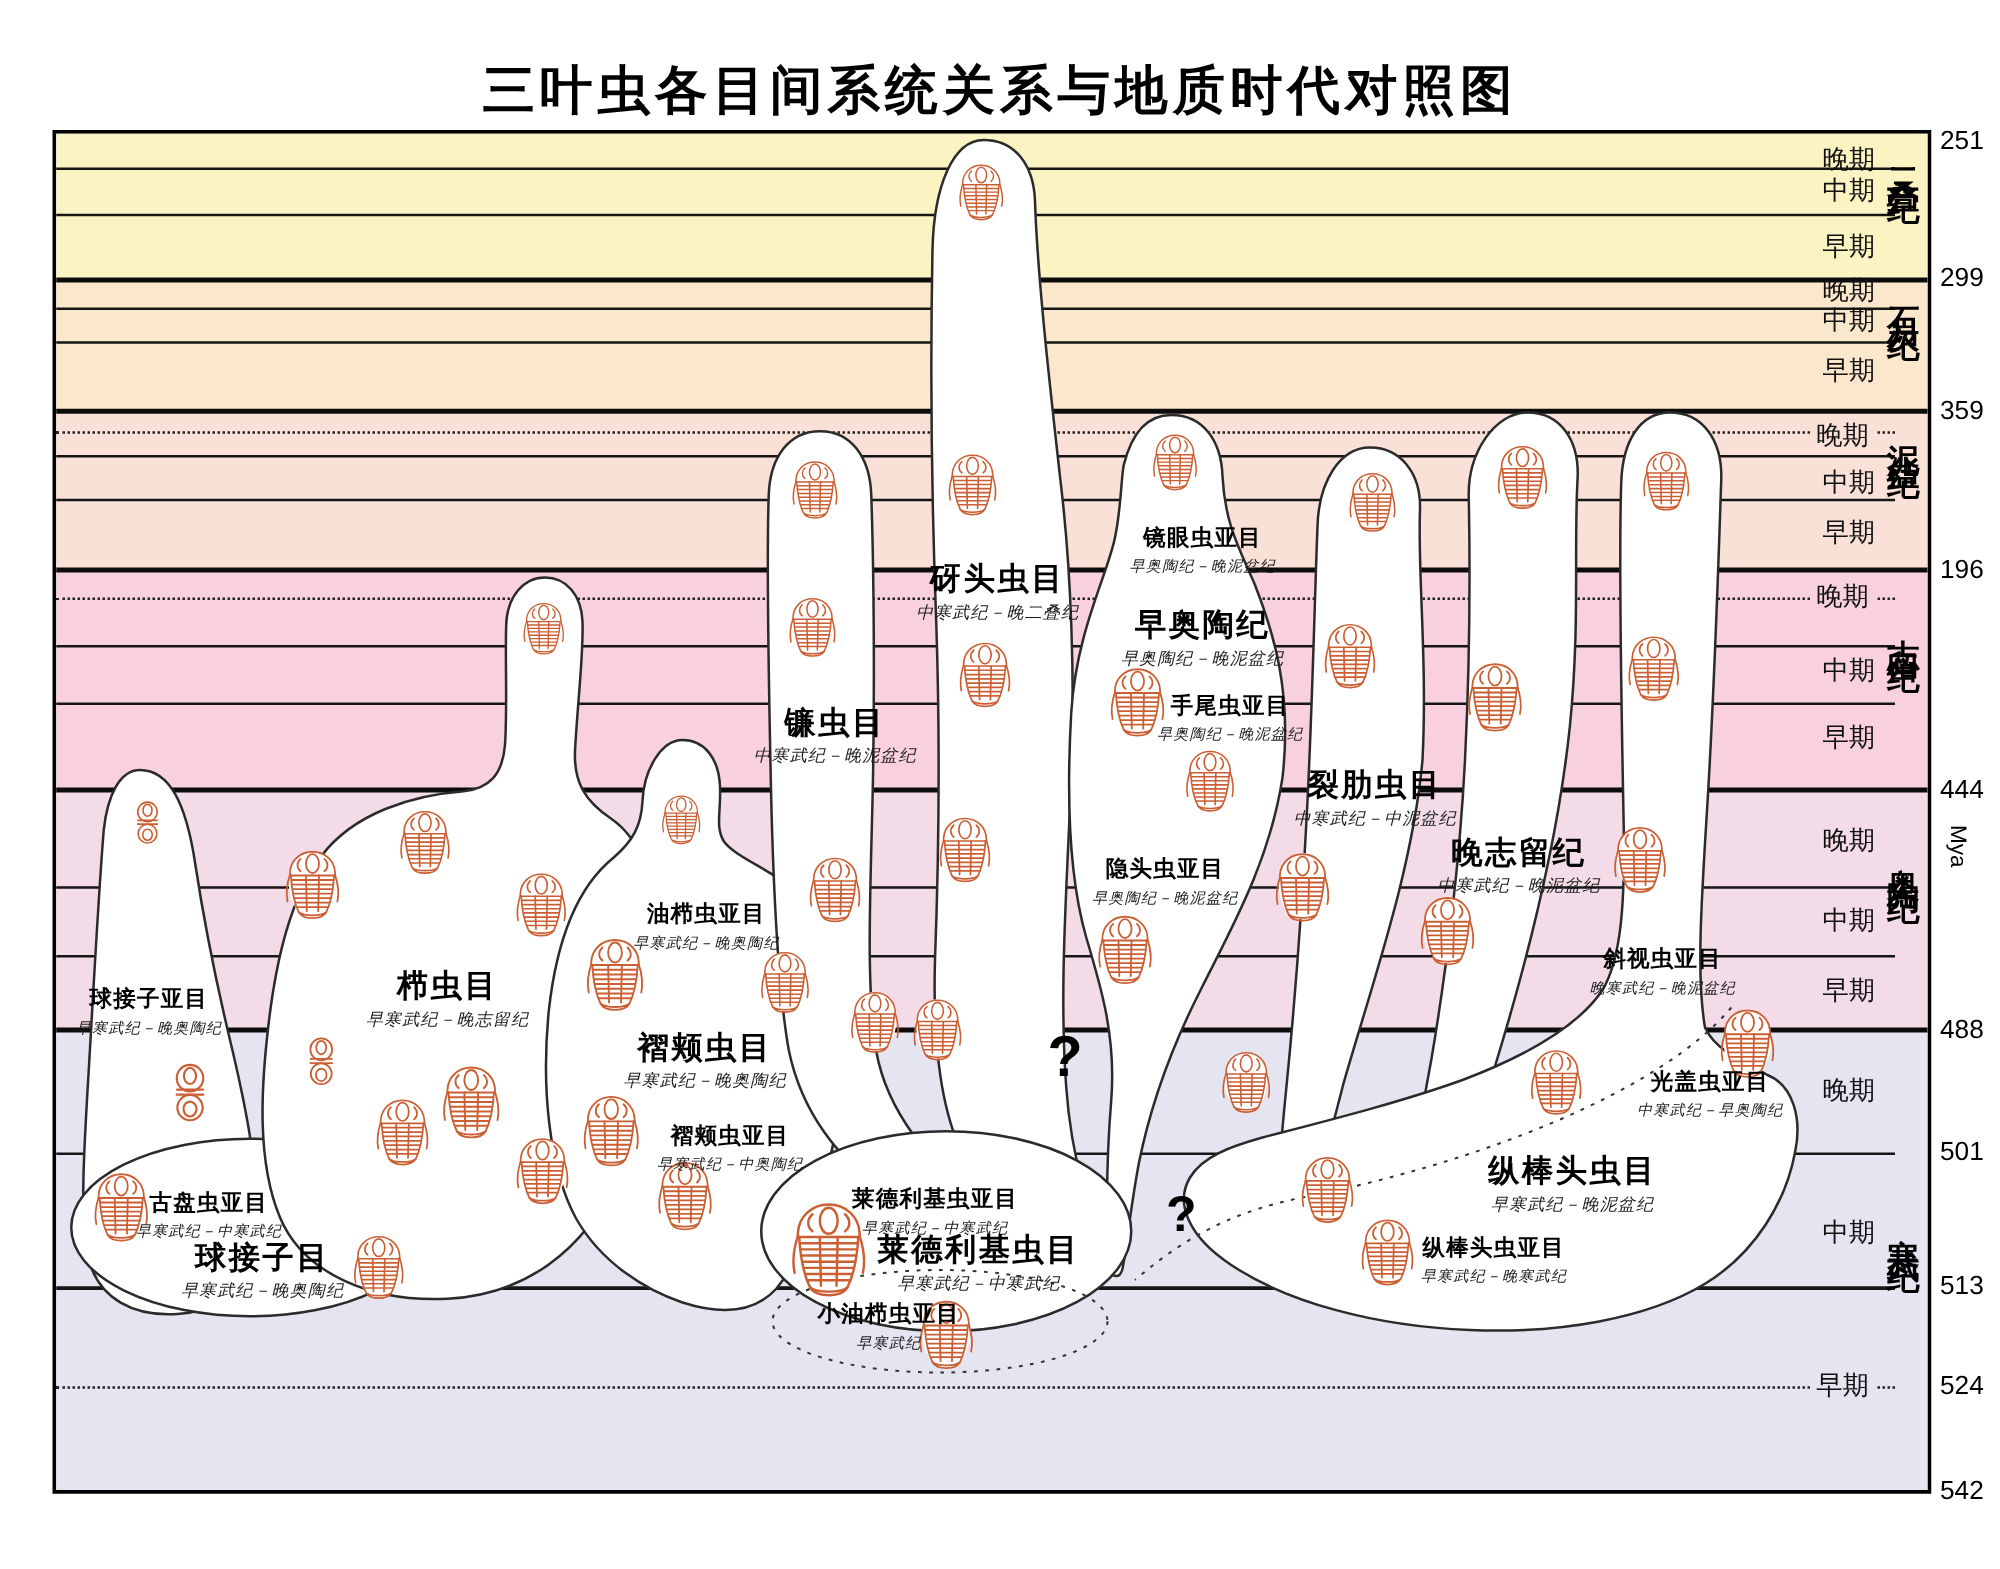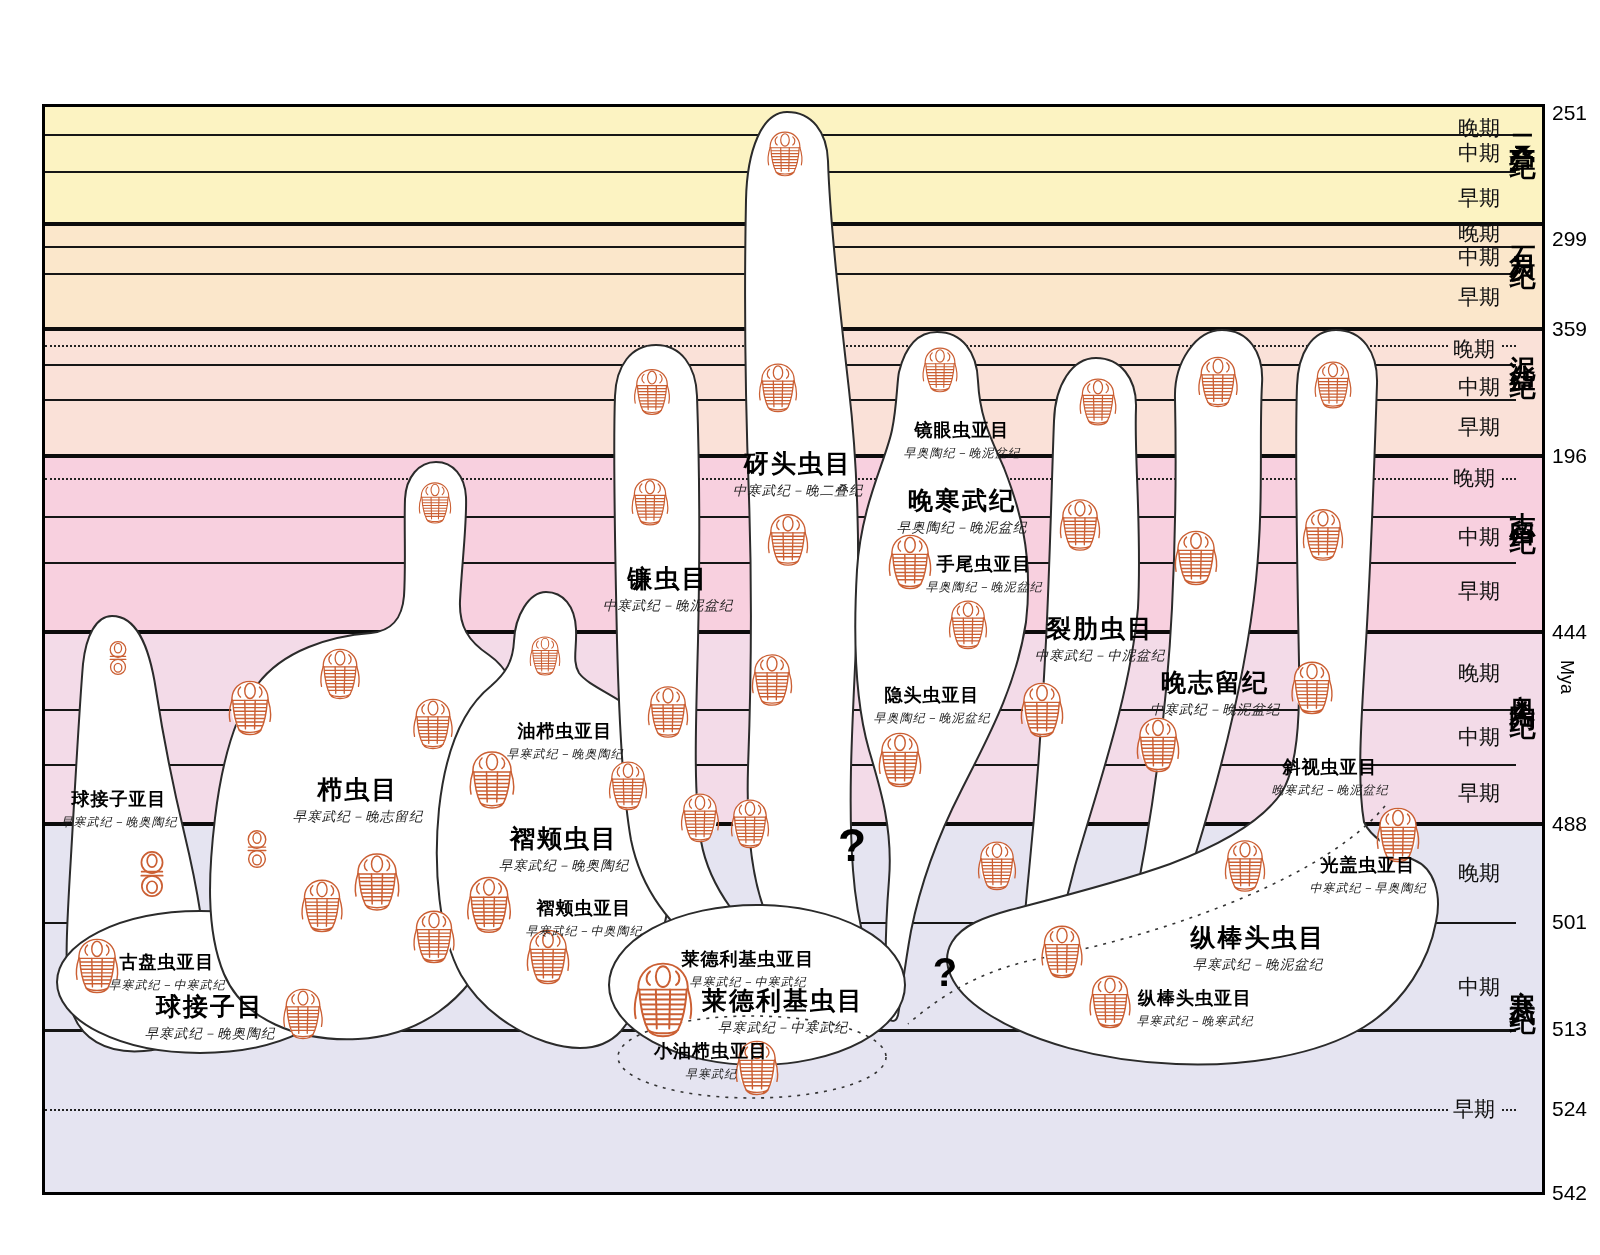--- a/index.html
+++ b/index.html
@@ -39,20 +39,21 @@
           margin-top:5px;letter-spacing:1px;line-height:14px;}
   .tx.big .rg{font-size:13.5px;}
   .qmark{position:absolute;transform:translateX(-50%);font-weight:bold;z-index:10;color:#000;}
   .q1{font-size:46px;} .q2{font-size:40px;}
 </style>
 </head>
 <body>
 
 <div id="stage">
 
+  <div class="title">三叶虫各目间系统关系与地质时代对照图</div>
 
   <div class="chart">
 
     <div class="band b-perm"></div>
     <div class="band b-carb"></div>
     <div class="band b-dev"></div>
     <div class="band b-sil"></div>
     <div class="band b-ord"></div>
     <div class="band b-cam"></div>
 
@@ -99,21 +100,21 @@
 
     <div class="pname" style="top:8px">二叠纪</div>
     <div class="pname" style="top:118px">石炭纪</div>
     <div class="pname" style="top:228px">泥盆纪</div>
     <div class="pname" style="top:383px">志留纪</div>
     <div class="pname" style="top:568px">奥陶纪</div>
     <div class="pname" style="top:863px">寒武纪</div>
   </div>
 
   <div class="mya" style="top:101px">251</div>
-  <div class="mya" style="top:227px">299</div>
+  <div class="mya" style="top:211px">299</div>
   <div class="mya" style="top:317px">359</div>
   <div class="mya" style="top:444px">196</div>
   <div class="mya" style="top:620px">444</div>
   <div class="mya" style="top:812px">488</div>
   <div class="mya" style="top:910px">501</div>
   <div class="mya" style="top:1017px">513</div>
   <div class="mya" style="top:1097px">524</div>
   <div class="mya" style="top:1181px">542</div>
   <div class="myaunit">Mya</div>
 
@@ -243,21 +244,21 @@
   </div>
   <div class="tx big" style="left:798px;top:448px">
     <div class="nm">砑头虫目</div>
     <div class="rg">中寒武纪－晚二叠纪</div>
   </div>
   <div class="tx" style="left:962px;top:419px">
     <div class="nm">镜眼虫亚目</div>
     <div class="rg">早奥陶纪－晚泥盆纪</div>
   </div>
   <div class="tx big" style="left:962px;top:485px">
-    <div class="nm">晚寒武纪</div>
+    <div class="nm">早奥陶纪</div>
     <div class="rg">早奥陶纪－晚泥盆纪</div>
   </div>
   <div class="tx" style="left:984px;top:553px">
     <div class="nm">手尾虫亚目</div>
     <div class="rg">早奥陶纪－晚泥盆纪</div>
   </div>
   <div class="tx" style="left:932px;top:684px">
     <div class="nm">隐头虫亚目</div>
     <div class="rg">早奥陶纪－晚泥盆纪</div>
   </div>

